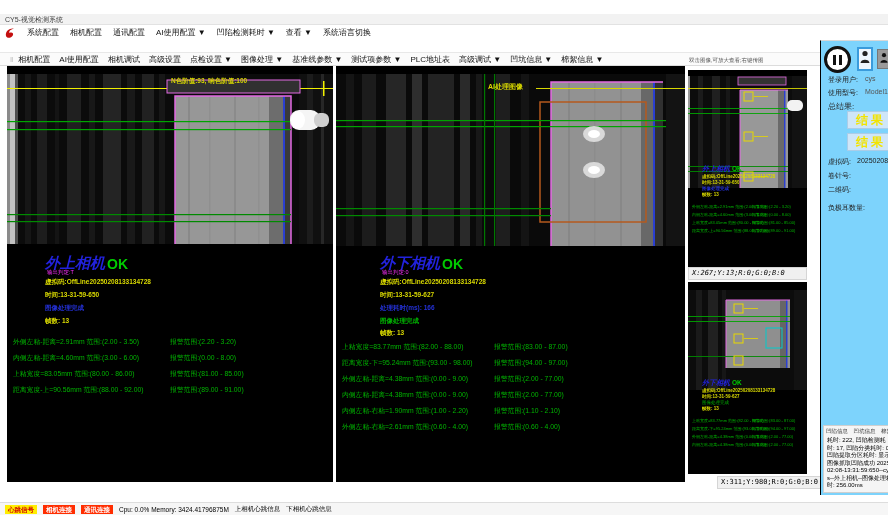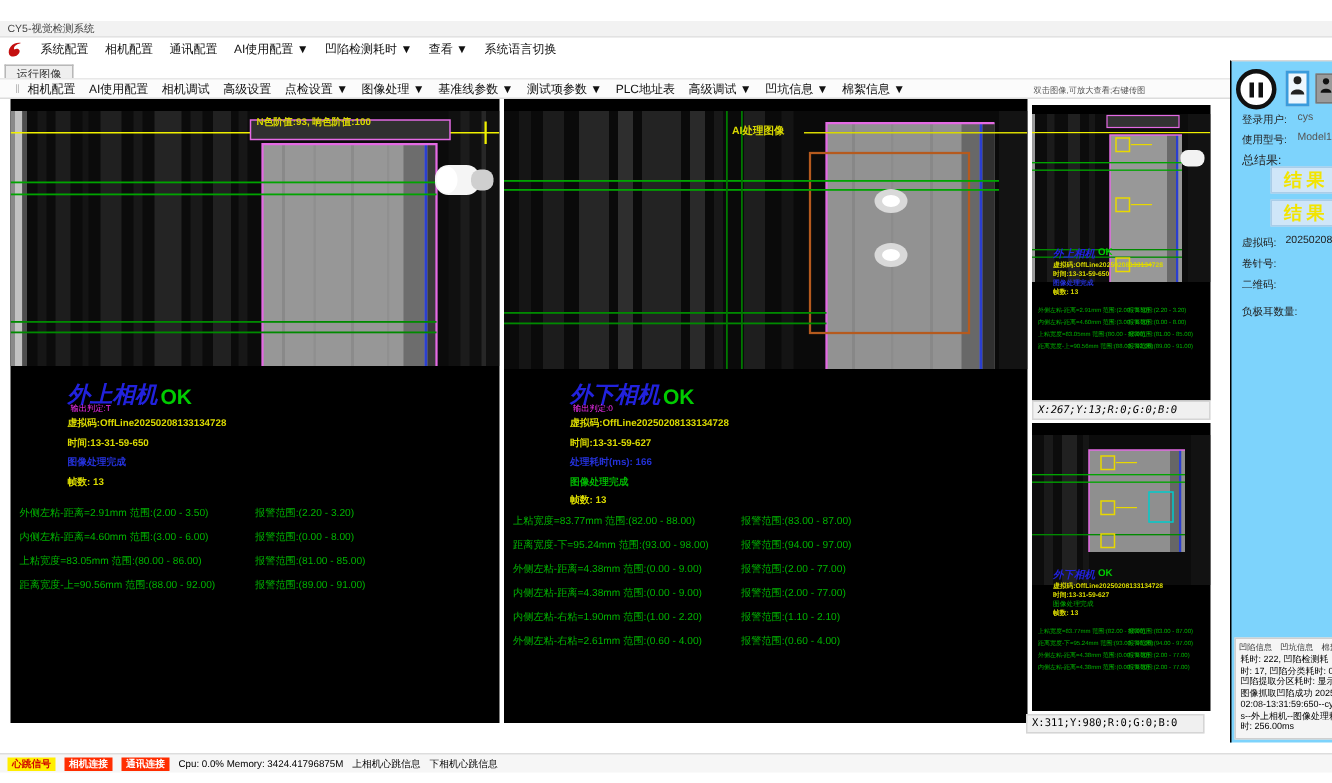--- a/index.html
+++ b/index.html
@@ -77,23 +77,20 @@
     </span>
     <span class="mi">系统配置</span>
     <span class="mi">相机配置</span>
     <span class="mi">通讯配置</span>
     <span class="mi">AI使用配置 ▼</span>
     <span class="mi">凹陷检测耗时 ▼</span>
     <span class="mi">查看 ▼</span>
     <span class="mi">系统语言切换</span>
   </div>
 
-  <div class="abs tabstrip">
-    <span class="tab">运行图像</span>
-  </div>
 
   <div class="abs toolbar">
     <span class="grip">‖</span>
     <span>相机配置</span>
     <span>AI使用配置</span>
     <span>相机调试</span>
     <span>高级设置</span>
     <span>点检设置 ▼</span>
     <span>图像处理 ▼</span>
     <span>基准线参数 ▼</span>
@@ -291,21 +288,21 @@
     <span class="abs t-yellow mini4" style="left:14px;top:124px;">帧数: 13</span>
     <span class="abs t-green mini35" style="left:4px;top:136px;">上粘宽度=83.77mm 范围:(82.00 - 88.00)</span>
     <span class="abs t-green mini35" style="left:64px;top:136px;">报警范围:(83.00 - 87.00)</span>
     <span class="abs t-green mini35" style="left:4px;top:144px;">距离宽度-下=95.24mm 范围:(93.00 - 98.00)</span>
     <span class="abs t-green mini35" style="left:64px;top:144px;">报警范围:(94.00 - 97.00)</span>
     <span class="abs t-green mini35" style="left:4px;top:152px;">外侧左粘-距离=4.38mm 范围:(0.00 - 9.00)</span>
     <span class="abs t-green mini35" style="left:64px;top:152px;">报警范围:(2.00 - 77.00)</span>
     <span class="abs t-green mini35" style="left:4px;top:160px;">内侧左粘-距离=4.38mm 范围:(0.00 - 9.00)</span>
     <span class="abs t-green mini35" style="left:64px;top:160px;">报警范围:(2.00 - 77.00)</span>
   </div>
-  <div class="abs vstat" style="left:684px;top:476px;width:119px;height:13px;font-size:7px;">X:311;Y:980;R:0;G:0;B:0</div>
+  <div class="abs vstat" style="left:717px;top:476px;width:119px;height:13px;font-size:7px;">X:311;Y:980;R:0;G:0;B:0</div>
 
   <div class="abs rpanel">
 
     <div class="abs ibtn" style="left:3px;top:5px;width:27px;height:27px;border-radius:50%;border:3px solid #111;background:#fff;">
       <span style="display:flex;gap:3px;">
         <span style="width:3px;height:10px;background:#111;display:inline-block;"></span>
         <span style="width:3px;height:10px;background:#111;display:inline-block;"></span>
       </span>
     </div>
     <div class="abs ibtn" style="left:36px;top:6px;width:16px;height:24px;border:2px solid #3a9bdc;background:#eef6fd;">

